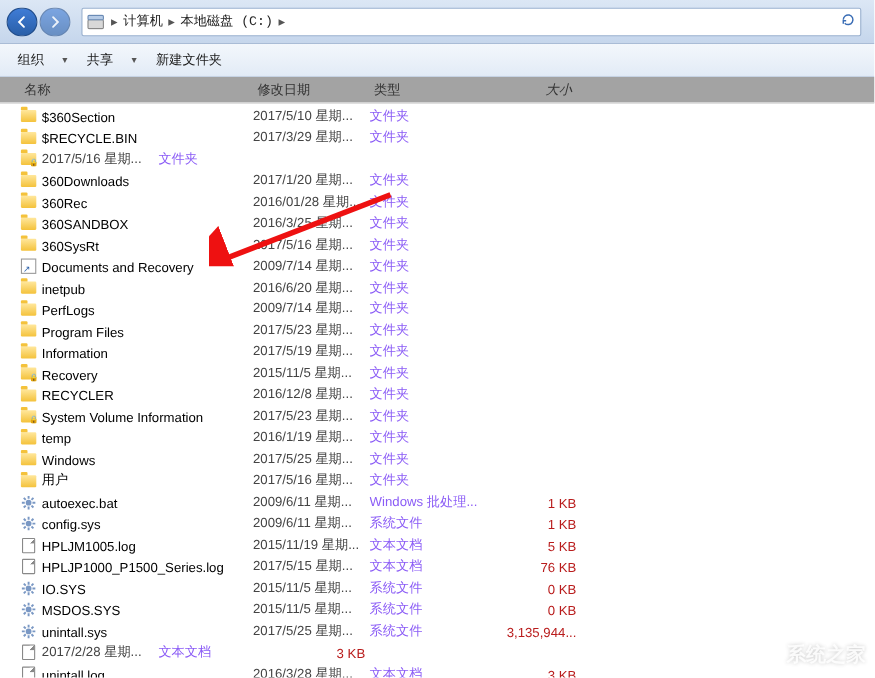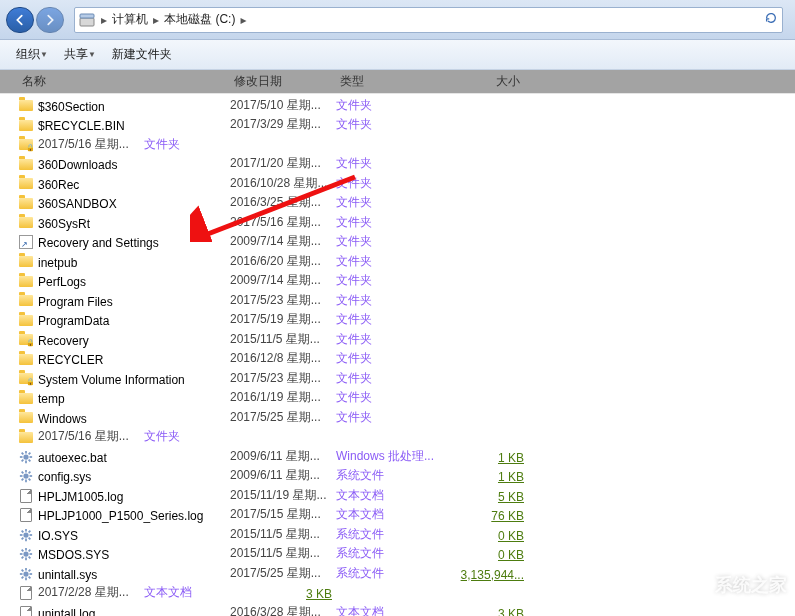--- a/index.html
+++ b/index.html
@@ -6,63 +6,63 @@
 body { width: 795px; height: 616px; background: #fff; overflow: hidden; position: relative; }
 
 
 .titlebar { height: 40px; background: linear-gradient(to bottom, #dce7f5 0%, #c5d6ec 100%); border-bottom: 1px solid #a9bcd6; display: flex; align-items: center; padding: 4px 6px; }
 .nav-btn { width: 28px; height: 26px; background: linear-gradient(to bottom, #3f7cd6, #2a5fa8); border: 1px solid #1f4a87; border-radius: 14px; display: flex; align-items: center; justify-content: center; color: #fff; margin-right: 2px; }
 .nav-btn.disabled { opacity: .6; }
 .nav-btn svg { width: 14px; height: 14px; }
 
 .addressbar { flex: 1; height: 26px; background: #fff; border: 1px solid #9ab1cf; border-radius: 2px; margin: 0 6px 0 8px; display: flex; align-items: center; padding: 0 4px; font-size: 12px; color: #222; }
 .addressbar .folder-ic { margin-right: 4px; }
-.addressbar .crumb { padding: 0 3px; white-space: nowrap; }
+.addressbar .crumb { padding: 0 3px; white-space: nowrap; font-family: Liberation Mono, monospace; }
 .addressbar .sep { color: #555; padding: 0 2px; }
 .addressbar .refresh { margin-left: auto; }
 
 
 .toolbar { height: 30px; background: linear-gradient(to bottom, #f3f7fc, #e2ebf6); border-bottom: 1px solid #c6d3e4; display: flex; align-items: center; padding: 0 8px; font-size: 12px; color: #1a1a1a; }
-.tb-item { padding: 4px 8px; display: flex; align-items: center; gap: 0; }
+.tb-item { padding: 4px 8px; display: flex; align-items: center; gap: 15px; }
 .tb-item .drop { font-size: 8px; color: #555; }
 
 
 .colhead { height: 24px; display: flex; align-items: center; font-size: 12px; color: #333; border-bottom: 1px solid #e5e5e5; background: #a3a3a3; padding-left: 18px; }
 .colhead .ch { padding: 0 4px; }
 .ch-name { width: 212px; }
 .ch-date { width: 106px; }
 .ch-type { width: 98px; }
-.ch-size { width: 90px; text-align: right; }
+.ch-size { width: 90px; text-align: right; font-style: italic; }
 
 
 .filelist { position: relative; }
 .row { height: 19.5px; display: flex; align-items: flex-end; font-size: 12px; color: #000; padding-left: 18px; }
 .row .icon { width: 16px; height: 16px; margin-right: 4px; flex-shrink: 0; display: flex; align-items: center; justify-content: center; }
 .row .name { width: 192px; white-space: nowrap; overflow: hidden; text-overflow: ellipsis; }
 .row .date { width: 106px; color: #444; white-space: nowrap; overflow: hidden; text-overflow: ellipsis; }
 .row .type { width: 98px; color: #8b5cf6; white-space: nowrap; overflow: hidden; }
-.row .size { width: 90px; text-align: right; color: #4d7c0f; text-decoration: underline; }
+.row .size { width: 90px; text-align: right; color: #b91c1c; }
 
 
 .ic-folder { background: linear-gradient(to bottom, #ffe79c 0%, #f4c23b 100%); width: 14px; height: 11px; border-radius: 1px; position: relative; }
 .ic-folder::before { content: ""; position: absolute; top: -3px; left: 0; width: 6px; height: 3px; background: #f4c23b; border-radius: 1px 1px 0 0; }
 .ic-folder.locked::after { content: "🔒"; position: absolute; font-size: 7px; right: -2px; bottom: -2px; }
 .ic-shortcut { width: 14px; height: 14px; background: #fff; border: 1px solid #999; position: relative; }
 .ic-shortcut::after { content: "↗"; position: absolute; font-size: 8px; left: 1px; bottom: -1px; color: #2a5fa8; }
 .ic-file { width: 12px; height: 14px; background: #fff; border: 1px solid #888; border-radius: 1px; position: relative; }
 .ic-file::before { content: ""; position: absolute; top: 0; right: 0; width: 4px; height: 4px; background: linear-gradient(135deg, #fff 50%, #888 50%); }
 .ic-gear { width: 14px; height: 14px; }
 .ic-gear svg { width: 14px; height: 14px; }
 
 
 .arrow { position: absolute; top: 172px; left: 190px; pointer-events: none; }
 .arrow svg { width: 170px; height: 70px; }
 
 
-.watermark { position: absolute; right: 8px; bottom: 18px; font-size: 18px; color: rgba(255,255,255,.85); text-shadow: 0 0 4px rgba(0,0,0,.3); display: flex; align-items: center; gap: 6px; font-weight: bold; opacity: .7; }
+.watermark { position: absolute; right: 8px; bottom: 8px; font-size: 18px; color: rgba(255,255,255,.85); text-shadow: 0 0 4px rgba(0,0,0,.3); display: flex; align-items: center; gap: 6px; font-weight: bold; opacity: .7; }
 .watermark .house { width: 26px; height: 26px; }
 
 .folder-ic { width: 16px; height: 14px; display: inline-block; }
 </style>
 </head>
 <body>
 
 <div class="titlebar">
   <div class="nav-btn">
     <svg viewBox="0 0 16 16">
@@ -150,21 +150,21 @@
       <span class="name">360Downloads</span>
       <span class="date">2017/1/20 星期...</span>
       <span class="type">文件夹</span>
       <span class="size"></span>
     </div>
     <div class="row">
       <span class="icon">
         <span class="ic-folder"></span>
       </span>
       <span class="name">360Rec</span>
-      <span class="date">2016/10/28 星期...</span>
+      <span class="date">2016/01/28 星期...</span>
       <span class="type">文件夹</span>
       <span class="size"></span>
     </div>
     <div class="row">
       <span class="icon">
         <span class="ic-folder"></span>
       </span>
       <span class="name">360SANDBOX</span>
       <span class="date">2016/3/25 星期...</span>
       <span class="type">文件夹</span>
@@ -176,21 +176,21 @@
       </span>
       <span class="name">360SysRt</span>
       <span class="date">2017/5/16 星期...</span>
       <span class="type">文件夹</span>
       <span class="size"></span>
     </div>
     <div class="row">
       <span class="icon">
         <span class="ic-shortcut"></span>
       </span>
-      <span class="name">Recovery and Settings</span>
+      <span class="name">Documents and Recovery</span>
       <span class="date">2009/7/14 星期...</span>
       <span class="type">文件夹</span>
       <span class="size"></span>
     </div>
     <div class="row">
       <span class="icon">
         <span class="ic-folder"></span>
       </span>
       <span class="name">inetpub</span>
       <span class="date">2016/6/20 星期...</span>
@@ -212,21 +212,21 @@
       </span>
       <span class="name">Program Files</span>
       <span class="date">2017/5/23 星期...</span>
       <span class="type">文件夹</span>
       <span class="size"></span>
     </div>
     <div class="row">
       <span class="icon">
         <span class="ic-folder"></span>
       </span>
-      <span class="name">ProgramData</span>
+      <span class="name">Information</span>
       <span class="date">2017/5/19 星期...</span>
       <span class="type">文件夹</span>
       <span class="size"></span>
     </div>
     <div class="row">
       <span class="icon">
         <span class="ic-folder locked"></span>
       </span>
       <span class="name">Recovery</span>
       <span class="date">2015/11/5 星期...</span>
@@ -266,20 +266,21 @@
       </span>
       <span class="name">Windows</span>
       <span class="date">2017/5/25 星期...</span>
       <span class="type">文件夹</span>
       <span class="size"></span>
     </div>
     <div class="row">
       <span class="icon">
         <span class="ic-folder"></span>
       </span>
+      <span class="name">用户</span>
       <span class="date">2017/5/16 星期...</span>
       <span class="type">文件夹</span>
       <span class="size"></span>
     </div>
     <div class="row">
       <span class="icon">
         <span class="ic-gear"><svg viewBox="0 0 16 16">
             <circle cx="8" cy="8" r="3" fill="#7a98c4"></circle>
             <g stroke="#7a98c4" stroke-width="2">
               <line x1="8" y1="1" x2="8" y2="4"></line>

